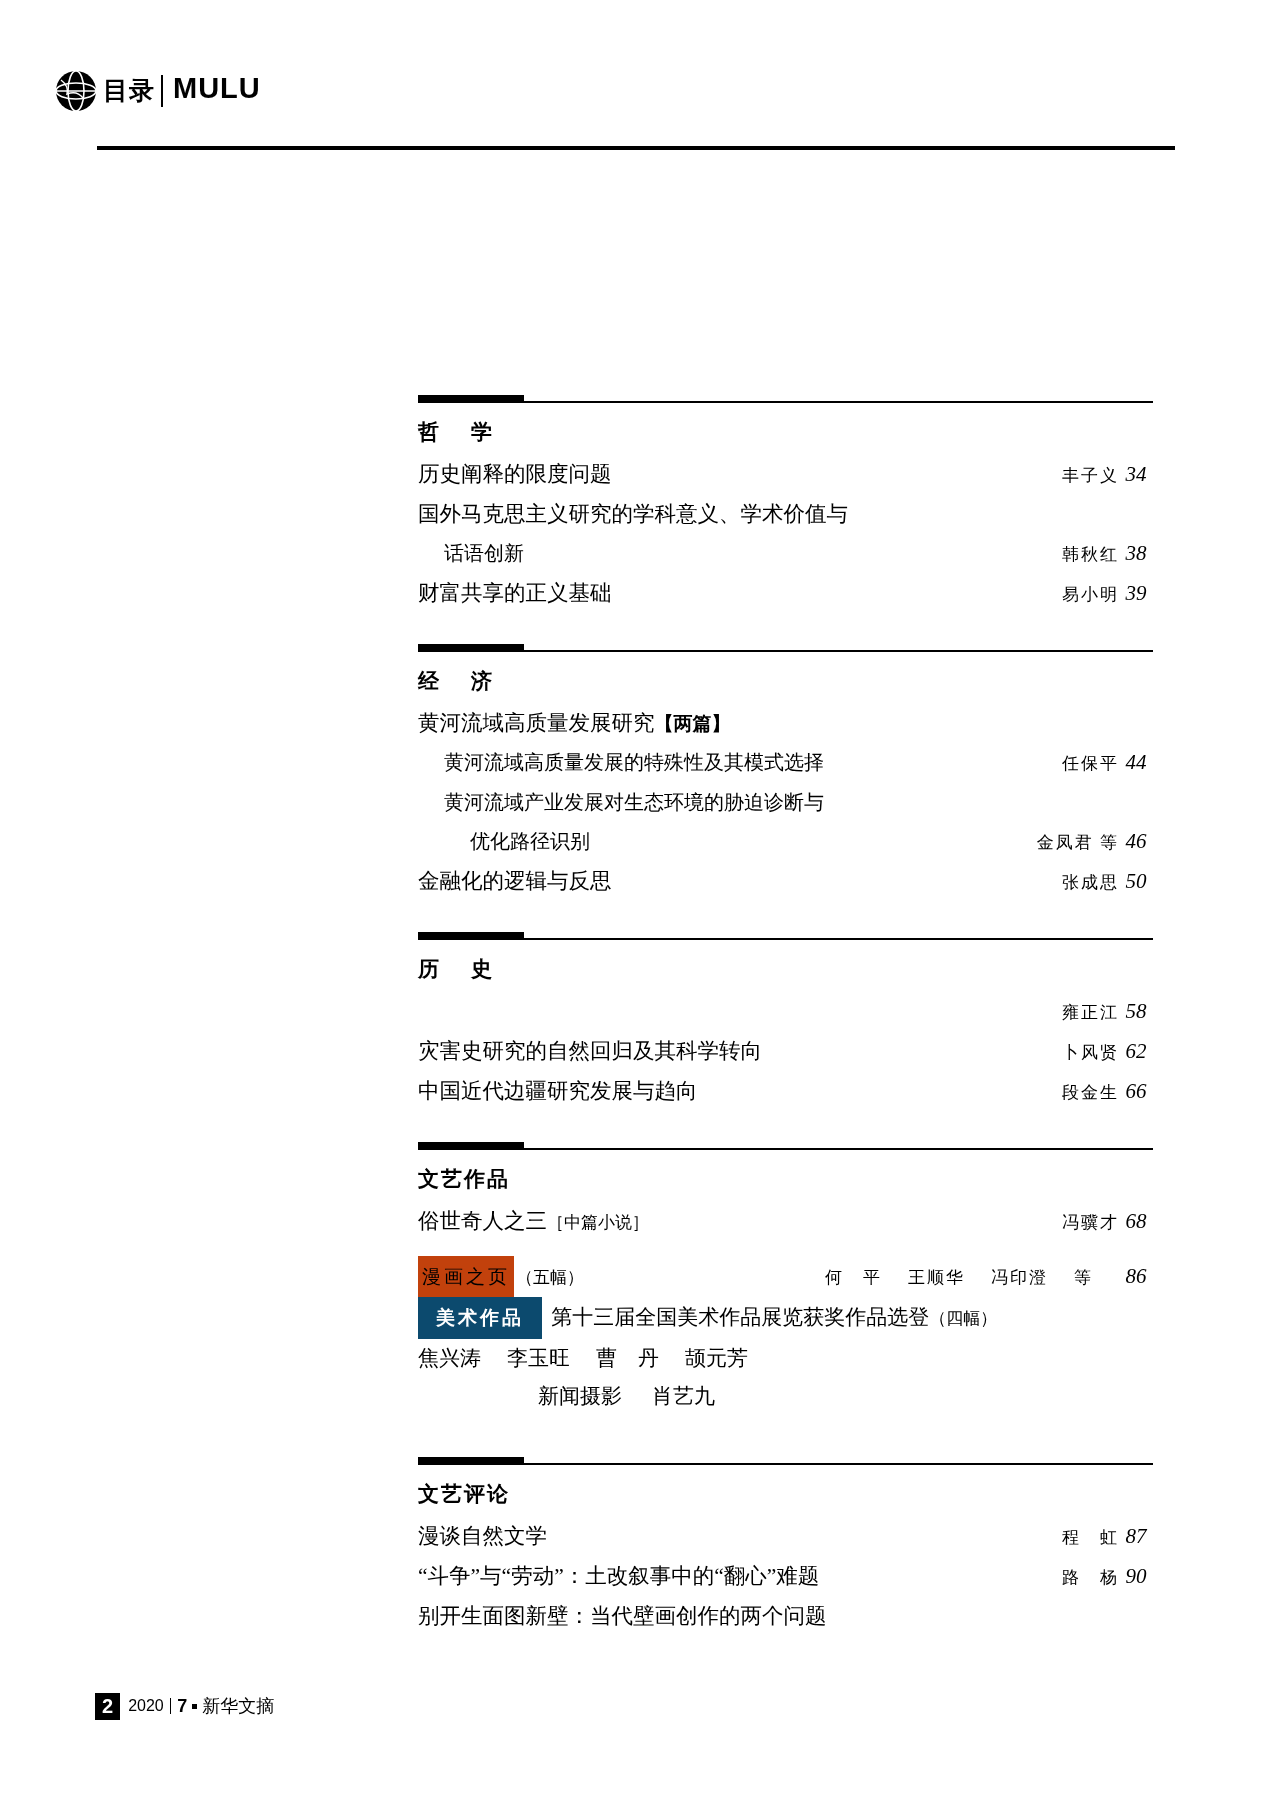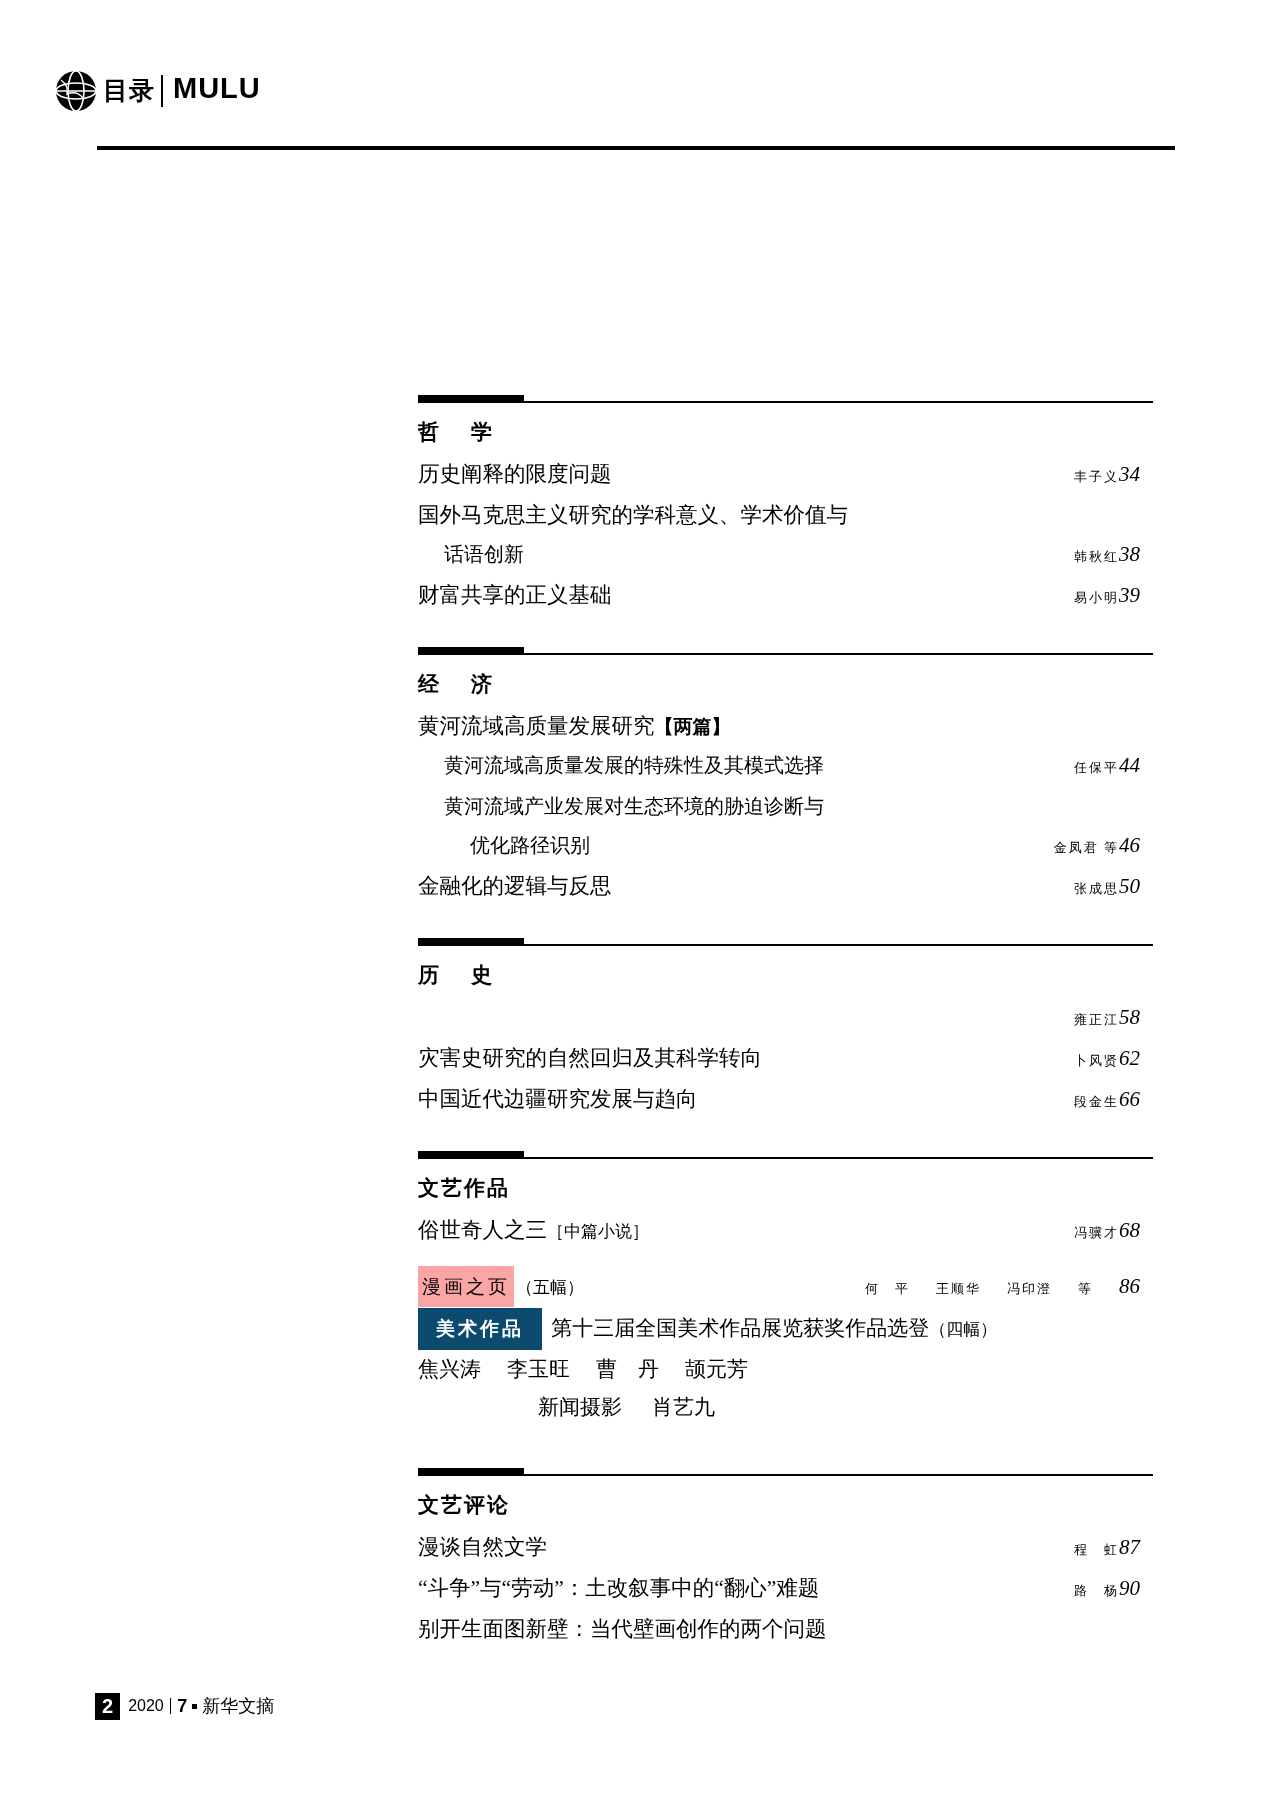--- a/index.html
+++ b/index.html
@@ -132,49 +132,49 @@
     content: "· · · · · · · · · · · · · · · · · · · · · · · · · · · · · · · · · · · · · · · · · · · · · · · · · · · · · · · · · · ·";
     position: absolute;
     left: 0;
     bottom: 4px;
     letter-spacing: 3px;
     color: #000;
     font-size: 18px;
   }
   .row .author {
     flex: 0 0 auto;
-    font-size: 13px;
+    font-size: 17px;
     letter-spacing: 2px;
     text-align: right;
   }
   .row .page {
     flex: 0 0 auto;
     width: 34px;
-    text-align: left;
+    text-align: center;
     font-family: "Liberation Serif", serif;
     font-style: italic;
     font-size: 21px;
   }
 
   .indent1 { padding-left: 26px; font-size: 20px; }
   .indent2 { padding-left: 52px; font-size: 20px; }
 
   .bracket-tag {
     font-size: 17px;
     letter-spacing: 0px;
   }
   .bold-tag {
     font-weight: bold;
     font-size: 19px;
   }
 
   
   .label-box {
     display: inline-block;
-    background: #fca5a5;
+    background: #c2410c;
     padding: 1px 4px;
     font-size: 19px;
     letter-spacing: 3px;
     margin-right: 2px;
   }
   .label-box-dark {
     display: inline-block;
     background: #0c4a6e;
     color: #fff;
     padding: 2px 18px;

